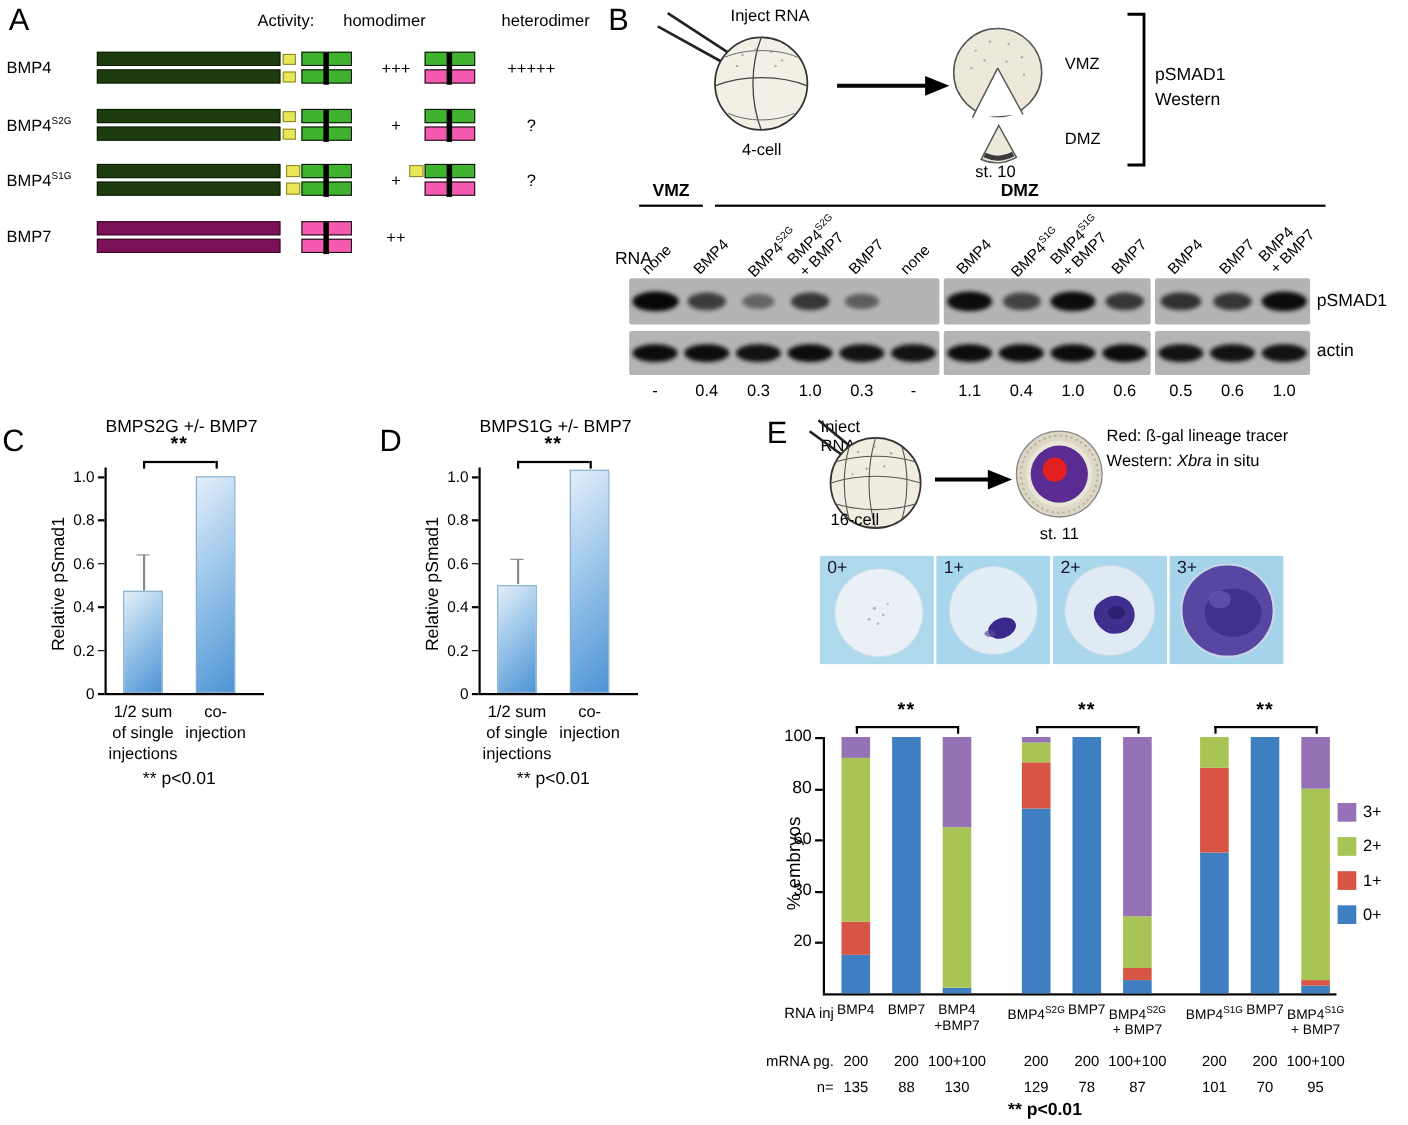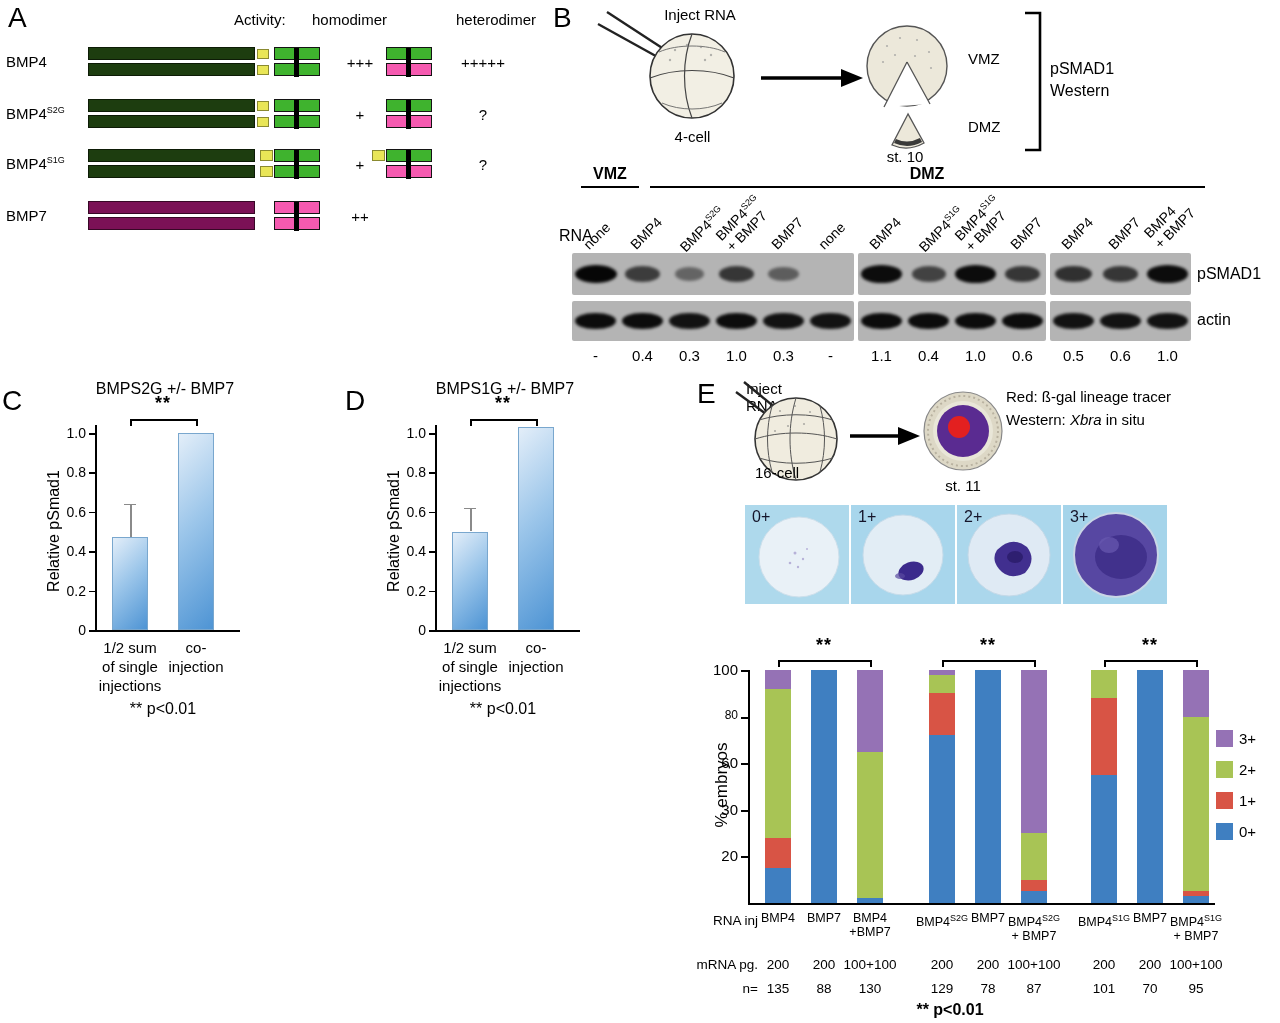--- a/index.html
+++ b/index.html
@@ -382,21 +382,21 @@
       <div class="abs rot-y" style="left: -58px; top: 140px; width: 160px; font-size: 17px;">% embryos</div>
       <div class="abs axis" style="left: 48px; top: 35px; width: 2px; height: 233px;"></div>
       <div class="abs axis" style="left: 48px; top: 268px; width: 467px; height: 2px;"></div>
       <div class="abs tick" style="left: 41px; top: 221.4px; width: 7px; height: 2px;"></div>
       <div class="abs tick-label" style="left: 6px; top: 212.4px; width: 32px; text-align: right; font-size: 15px;">20</div>
       <div class="abs tick" style="left: 41px; top: 174.8px; width: 7px; height: 2px;"></div>
       <div class="abs tick-label" style="left: 6px; top: 165.8px; width: 32px; text-align: right; font-size: 15px;">30</div>
       <div class="abs tick" style="left: 41px; top: 128.2px; width: 7px; height: 2px;"></div>
       <div class="abs tick-label" style="left: 6px; top: 119.2px; width: 32px; text-align: right; font-size: 15px;">60</div>
       <div class="abs tick" style="left: 41px; top: 81.6px; width: 7px; height: 2px;"></div>
-      <div class="abs tick-label" style="left: 6px; top: 72.6px; width: 32px; text-align: right; font-size: 12px;">80</div>
+      <div class="abs tick-label" style="left: 6px; top: 72.6px; width: 32px; text-align: right; font-size: 16px;">80</div>
       <div class="abs tick" style="left: 41px; top: 35px; width: 7px; height: 2px;"></div>
       <div class="abs tick-label" style="left: 6px; top: 26px; width: 32px; text-align: right; font-size: 15px;">100</div>
       <div class="abs seg" style="left: 65px; top: 233.05px; width: 26px; height: 34.95px; background: rgb(63, 127, 193);"></div>
       <div class="abs seg" style="left: 65px; top: 202.76px; width: 26px; height: 30.29px; background: rgb(216, 84, 69);"></div>
       <div class="abs seg" style="left: 65px; top: 53.64px; width: 26px; height: 149.12px; background: rgb(168, 196, 85);"></div>
       <div class="abs seg" style="left: 65px; top: 35px; width: 26px; height: 18.64px; background: rgb(149, 114, 181);"></div>
       <div class="abs e-xcat" style="left: 42px; top: 276px; width: 72px; text-align: center;">BMP4</div>
       <div class="abs e-val" style="left: 42px; top: 322px; width: 72px; text-align: center;">200</div>
       <div class="abs e-val" style="left: 42px; top: 346px; width: 72px; text-align: center;">135</div>
       <div class="abs seg" style="left: 111px; top: 35px; width: 26px; height: 233px; background: rgb(63, 127, 193);"></div>

